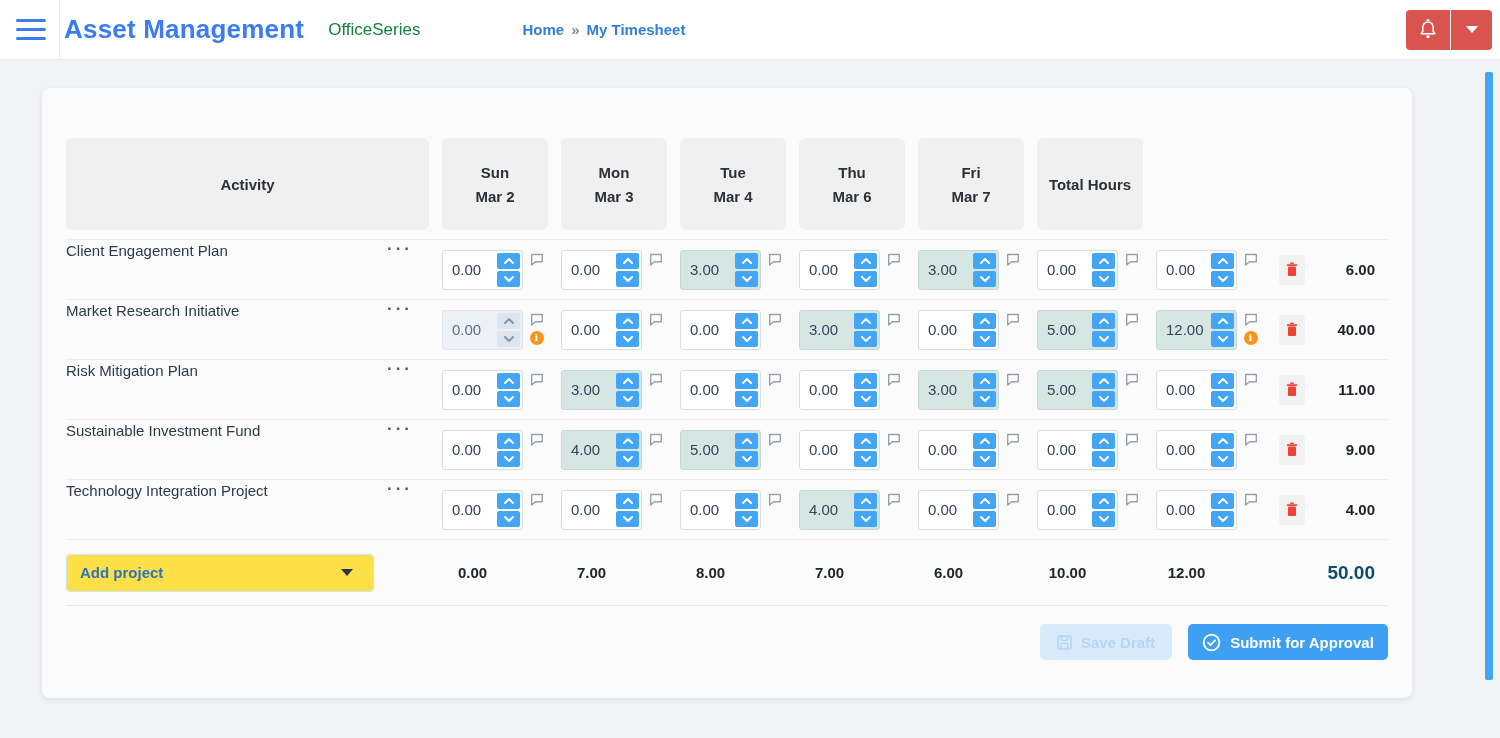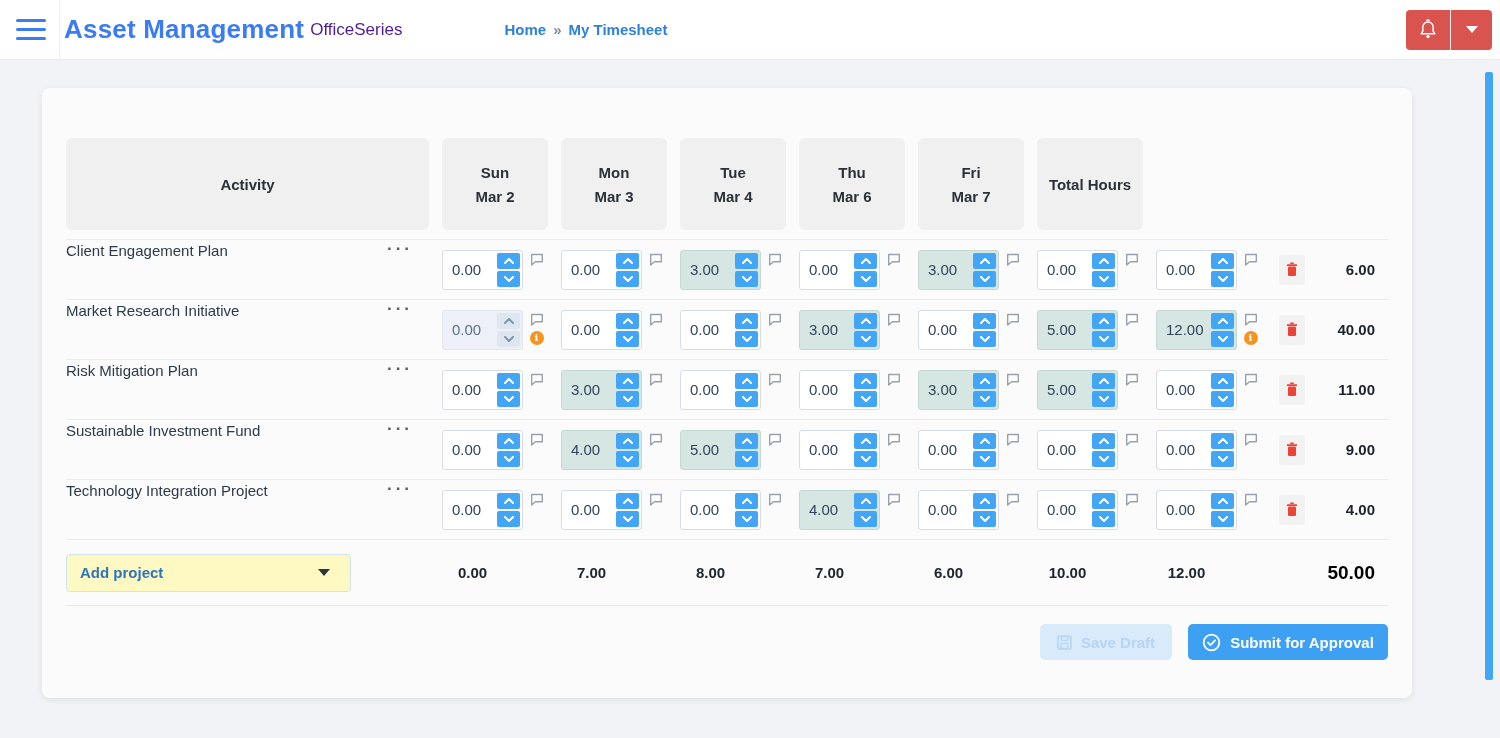--- a/index.html
+++ b/index.html
@@ -13,21 +13,21 @@
   .app-header {
     position:absolute; top:0; left:0; right:0; height:60px;
     background:#fff; border-bottom:1px solid #e7e9ec;
     display:flex; align-items:center; z-index:5;
   }
   .hamburger { width:30px; height:21px; margin-left:16px; background:none; border:none;
     display:flex; flex-direction:column; justify-content:space-between; cursor:pointer; }
   .hamburger span { display:block; height:3px; border-radius:2px; background:var(--title-blue,#3b7cf3); }
   .header-divider { width:1px; height:59px; background:#ecedef; margin-left:13px; }
   .app-title { margin-left:4px; font-size:26px; font-weight:bold; color:var(--title-blue,#3b7cf3); letter-spacing:.2px; }
-  .app-subtitle { margin-left:6px; font-size:17px; color:#4c1d95; }
+  .app-subtitle { margin-left:24px; font-size:17px; color:#15803d; }
   .breadcrumb { margin-left:102px; display:flex; align-items:center; gap:7px; font-size:15px; }
   .crumb-link { color:var(--link-blue,#2e80d8); font-weight:600; text-decoration:none; cursor:pointer; }
   .crumb-sep { color:#828c98; font-weight:600; }
   .header-actions { margin-left:auto; margin-right:8px; display:flex; border-radius:4px; overflow:hidden; }
   .icon-btn { width:44px; height:40px; background:var(--danger-red,#d9534f); border:none;
     display:flex; align-items:center; justify-content:center; cursor:pointer; }
   .icon-btn + .icon-btn { border-left:1px solid rgba(255,255,255,.9); width:42px; }
   .caret-down { width:0; height:0; border-left:6px solid transparent; border-right:6px solid transparent; border-top:7px solid #fff; }
   
   .scrollbar-thumb { position:absolute; top:72px; right:7px; width:8px; height:608px;
@@ -67,28 +67,28 @@
   .comment-icon { line-height:0; cursor:pointer; }
   .warning-icon { width:14px; height:14px; border-radius:50%; background:var(--warning-orange,#f7941e);
     color:#fff; font-size:10px; font-weight:bold; display:flex; align-items:center; justify-content:center;
     font-family:"DejaVu Serif",serif; }
   .total-cell { display:flex; align-items:center; height:100%; }
   .delete-btn { width:26px; height:30px; background:#f2f2f3; border:none; border-radius:3px;
     display:flex; align-items:center; justify-content:center; cursor:pointer; margin-left:4px; }
   .row-total { margin-left:auto; font-weight:bold; font-size:15px; color:#1c2229; padding-right:10px; }
   
   .footer-row { height:66px; border-bottom:1px solid #e6e7ea; }
-  .add-project { width:285px; height:38px; background:#fef9c3; border:1px solid #cfe2f2; border-radius:4px;
+  .add-project { width:308px; height:38px; background:#fde047; border:1px solid #cfe2f2; border-radius:4px;
     display:flex; align-items:center; cursor:pointer; }
   .add-project-label { padding-left:13px; color:#2f74b8; font-weight:bold; font-size:15px; }
   .add-caret { margin-left:auto; margin-right:20px; width:0; height:0;
     border-left:6px solid transparent; border-right:6px solid transparent; border-top:7px solid #2b3440; }
   .day-total { width:55px; margin-left:3px; text-align:center; font-weight:bold; font-size:15px; color:#20262e; }
   .grand-wrap { width:100%; text-align:right; }
-  .grand-total { font-weight:bold; font-size:19px; color:#000000; padding-right:10px; }
+  .grand-total { font-weight:bold; font-size:19px; color:#0c4a6e; padding-right:10px; }
   
   .actions { display:flex; justify-content:flex-end; gap:16px; margin-top:18px; }
   .btn { height:36px; border:none; border-radius:5px; display:flex; align-items:center; justify-content:center;
     gap:9px; font-weight:bold; font-size:15px; cursor:pointer; font-family:inherit; }
   .btn-save { width:132px; background:var(--save-bg,#d9eafa); color:var(--save-fg,#b5d6f3); }
   .btn-submit { width:200px; background:var(--submit-bg,#3da0f2); color:#fff; }
 </style>
 </head>
 <body>
 

